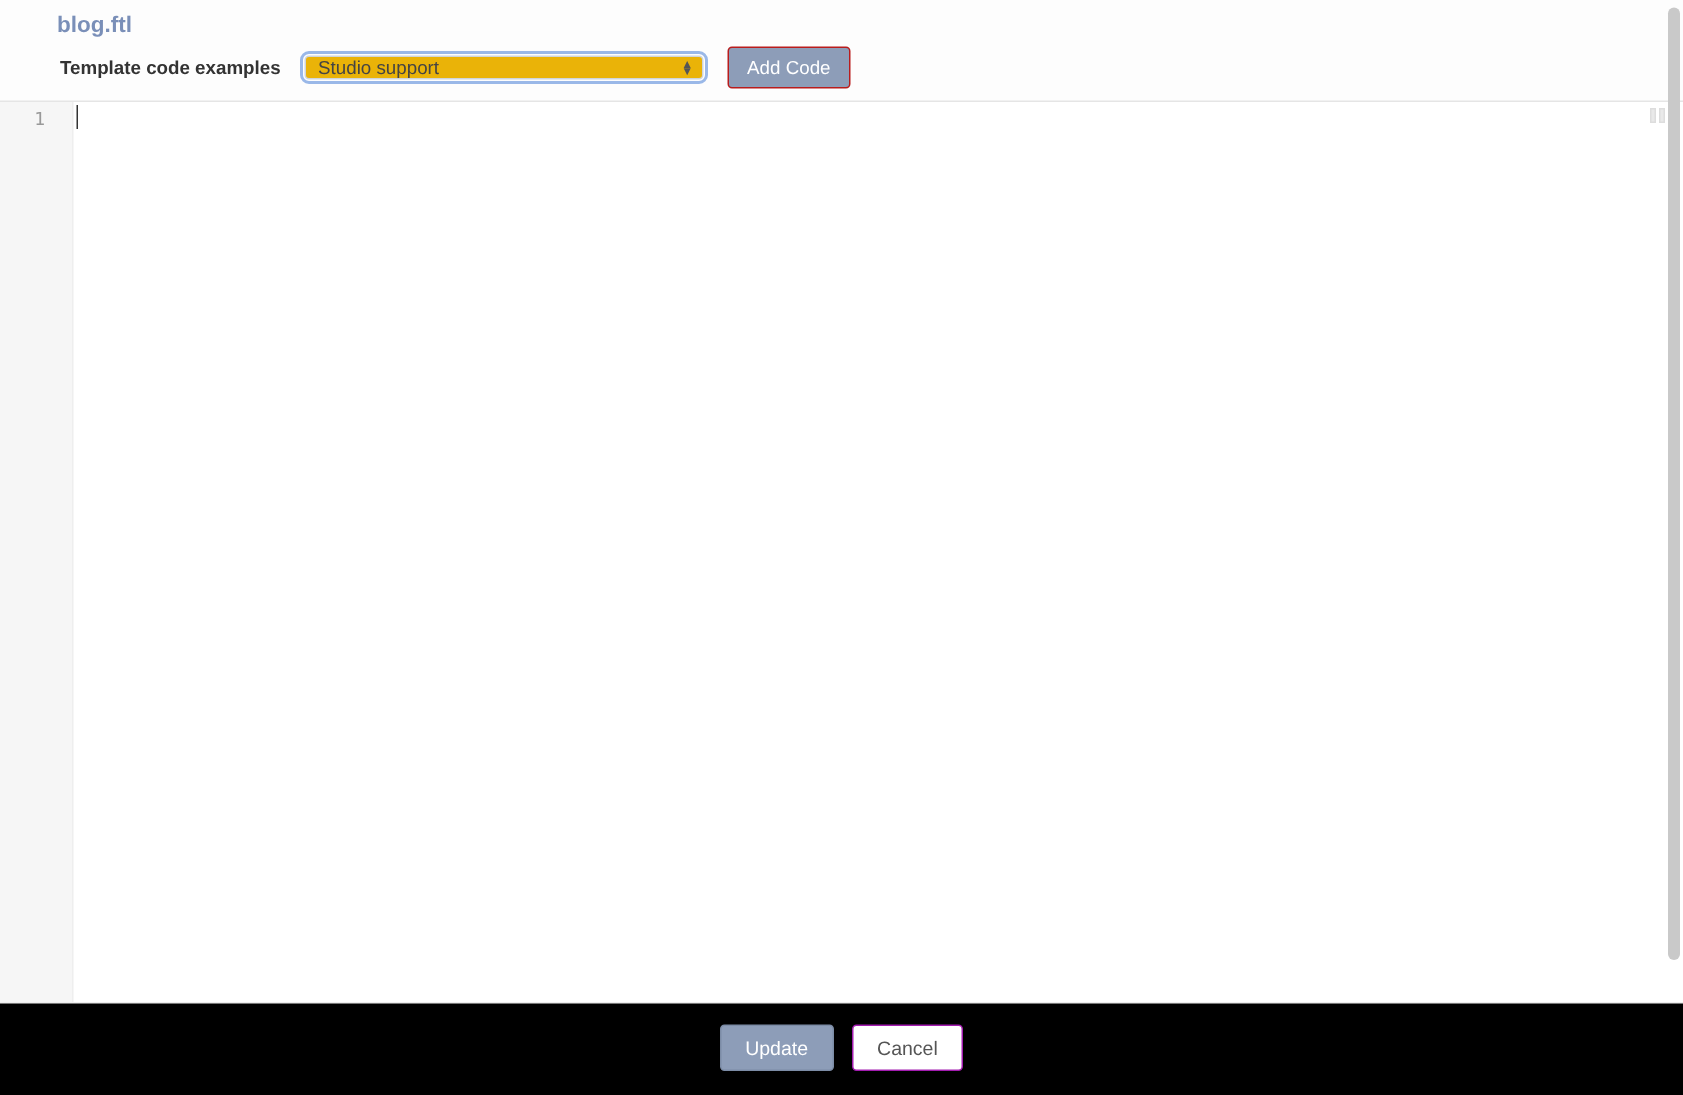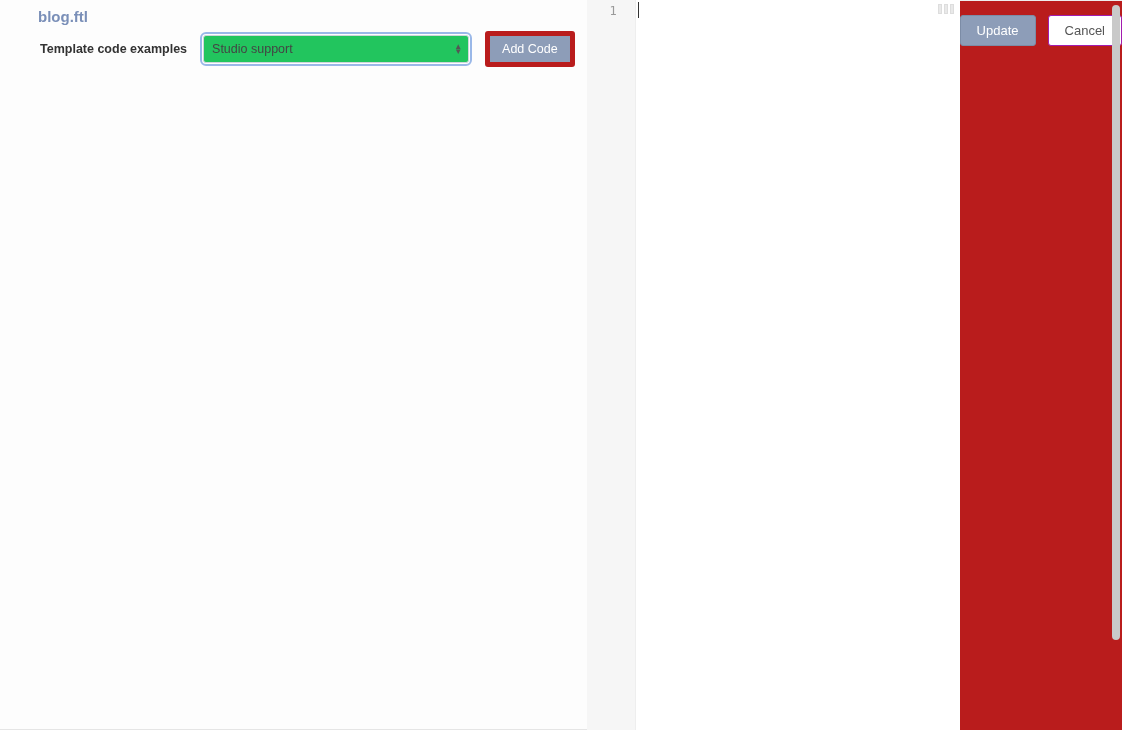--- a/index.html
+++ b/index.html
@@ -11,21 +11,21 @@
       font-family: -apple-system, BlinkMacSystemFont, "Segoe UI", Helvetica, Arial, sans-serif;
       background: #ffffff;
       color: #333;
       font-size: 13px;
     }
     .page {
       width: 1122px;
       height: 730px;
       position: relative;
       display: flex;
-      flex-direction: row;
+      flex-direction: column;
     }
     .header {
       padding: 8px 12px 8px 40px;
       border-bottom: 1px solid #e5e5e5;
       background: #fdfdfd;
     }
     .title {
       color: #7a8fb8;
       font-weight: 700;
       font-size: 15px;
@@ -39,24 +39,24 @@
     }
     .label {
       color: #333;
       font-weight: 700;
       font-size: 12.5px;
       text-align: center;
     }
     .select-wrap {
       position: relative;
       width: 266px;
-      height: 28px;
+      height: 16px;
       border: 1px solid #cfd5db;
       border-radius: 3px;
-      background: #22c55e;
+      background: #eab308;
       display: flex;
       align-items: center;
       padding: 0 22px 0 8px;
       outline: 2px solid #9ab8e8;
       outline-offset: 1px;
     }
     .select-text {
       color: #444;
       font-size: 12.5px;
     }
@@ -67,21 +67,21 @@
       transform: translateY(-50%);
       display: flex;
       flex-direction: column;
       line-height: 5px;
       color: #555;
       font-size: 8px;
     }
     .btn-primary {
       background: #8d9db8;
       color: #fff;
-      border: 5px solid #b91c1c;
+      border: 1px solid #b91c1c;
       border-radius: 3px;
       padding: 6px 12px;
       font-size: 12.5px;
       cursor: pointer;
     }
     .editor-container {
       flex: 1;
       display: flex;
       background: #fff;
       position: relative;
@@ -120,21 +120,21 @@
     }
     .editor-corner .dash {
       width: 4px;
       height: 10px;
       background: #e9e9e9;
       border: 1px solid #ddd;
     }
     .footer {
       padding: 14px 0 16px 0;
       text-align: center;
-      background: #b91c1c;
+      background: #000000;
       border-top: 1px solid #eee;
     }
     .footer-inner {
       display: inline-flex;
       gap: 12px;
     }
     .btn-update {
       background: #8d9db8;
       color: #fff;
       border: 1px solid #7c8ca6;

